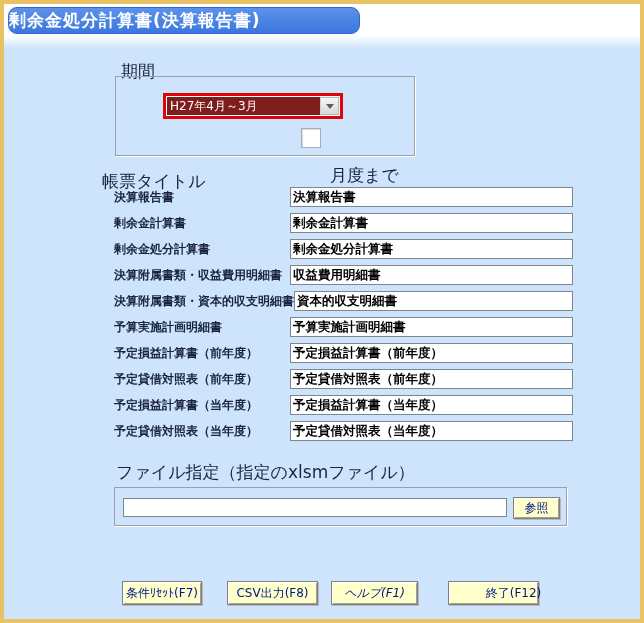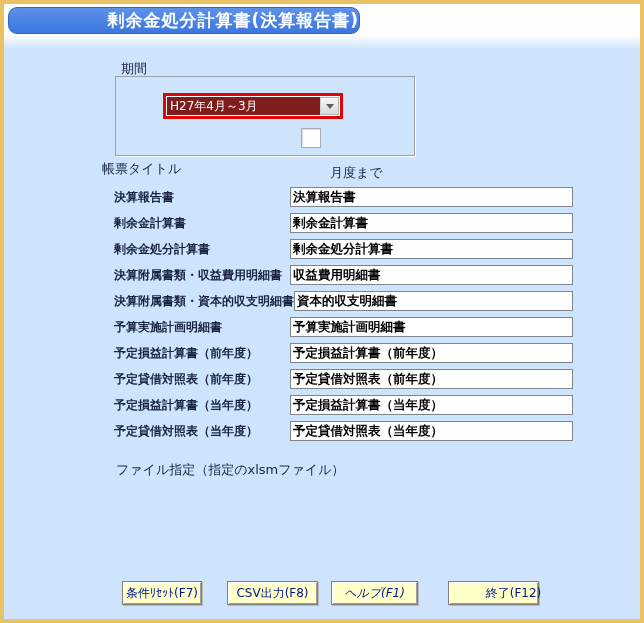--- a/index.html
+++ b/index.html
@@ -12,24 +12,24 @@
     overflow:hidden;
   }
   .top-band { position:absolute; left:0; top:0; right:0; height:31px; background:#ffffff; }
   .top-fade { position:absolute; left:0; top:31px; right:0; height:14px;
     background:linear-gradient(#ffffff,#cde4fc); }
   .title-bar {
     position:absolute; left:4px; top:3px; width:352px; height:27px;
     background:linear-gradient(#5d91ea,#3a77de);
     border:1px solid #2f66c9; border-radius:9px;
     color:#ffffff; font-size:17px; font-weight:bold;
-    display:flex; align-items:center; justify-content:flex-end;
+    display:flex; align-items:center; justify-content:flex-start;
     letter-spacing:1px; white-space:nowrap;
   }
-  .lbl { position:absolute; color:#1a2440; font-size:13px; white-space:nowrap; }
+  .lbl { position:absolute; color:#1a2440; font-size:17px; white-space:nowrap; }
   .groupbox {
     position:absolute; border:1px solid #9aa0a8;
     box-shadow:1px 1px 0 #ffffff;
   }
   
   .combo {
     position:absolute; left:47px; top:16px; width:180px; height:26px;
     border:3px solid #dd0505; background:#ffffff; padding:1px;
     display:flex; cursor:pointer;
   }
@@ -99,21 +99,21 @@
     <div class="combo">
       <div class="combo-value">H27年4月～3月</div>
       <div class="combo-btn">
         <div class="combo-arrow"></div>
       </div>
     </div>
     <div class="checkbox"></div>
     <span class="lbl chk-lbl">月度まで</span>
   </div>
 
-  <span class="lbl" style="left:98px; top:156px;">帳票タイトル</span>
+  <span class="lbl" style="left:98px; top:166px;">帳票タイトル</span>
 
   <div class="rows" id="rows-container">
       <div class="row">
         <span class="rlabel">決算報告書</span>
         <div class="field">決算報告書</div>
       </div>
       <div class="row">
         <span class="rlabel">剰余金計算書</span>
         <div class="field">剰余金計算書</div>
       </div>
@@ -146,20 +146,26 @@
         <div class="field">予定損益計算書（当年度）</div>
       </div>
       <div class="row">
         <span class="rlabel">予定貸借対照表（当年度）</span>
         <div class="field">予定貸借対照表（当年度）</div>
       </div>
     </div>
 
   <span class="lbl" style="left:112px; top:457px;">ファイル指定（指定のxlsmファイル）</span>
 
+  <div class="groupbox" style="left:110px; top:483px; width:453px; height:39px;">
+    <input class="file-input" value="" style="">
+    <div class="browse-btn">
+      <span>参照</span>
+    </div>
+  </div>
 
   <div id="footer-container">
       <div class="fbtn" style="left: 118px; width: 80px;">条件ﾘｾｯﾄ(F7)</div>
       <div class="fbtn" style="left: 223px; width: 91px;">CSV出力(F8)</div>
       <div class="fbtn" style="left: 327px; width: 87px; font-style: italic;">ヘルプ(F1)</div>
       <div class="fbtn" style="left: 444px; width: 91px; padding-left: 40px;">終了(F12)</div>
     </div>
 </div>
 
 </body></html>

